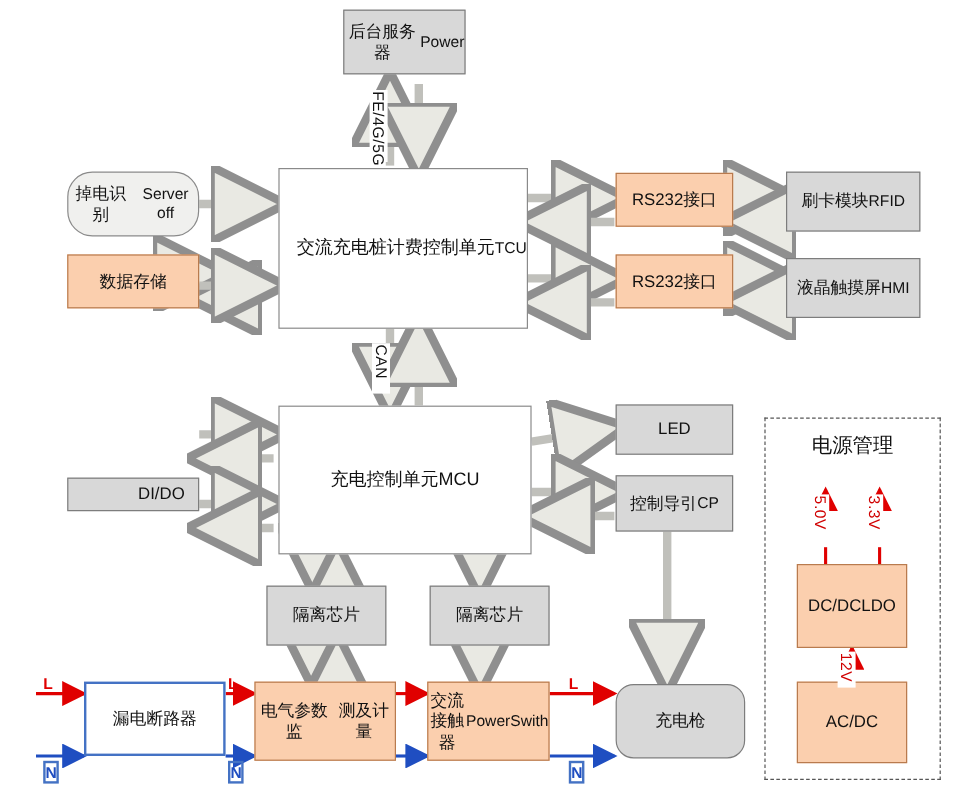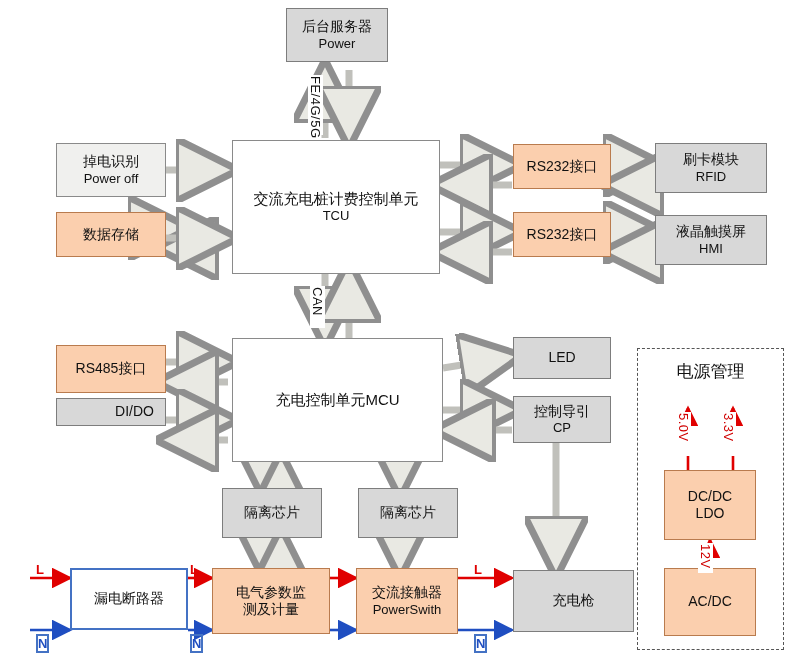--- a/index.html
+++ b/index.html
@@ -10,21 +10,20 @@
     position:relative;
     overflow:hidden;
     color:#111;
   }
   #stage{position:absolute;left:0;top:0;width:800px;height:665px;}
   .box{
     position:absolute;
     box-sizing:border-box;
     border:1px solid #808080;
     display:flex;
-    flex-direction:column;
     align-items:center;
     justify-content:center;
     text-align:center;
     line-height:1.25;
     font-size:14px;
     white-space:pre-line;
   }
   .gray{background:#d8d8d8;border-color:#7d7d7d;}
   .lgray{background:#f0f0ee;border-color:#8a8a8a;}
   .orange{background:#fbcfae;border-color:#b97b4e;}
@@ -146,30 +145,30 @@
       <path d="M733,470 L733,408" stroke="#e00000" marker-end="url(#rhead)"></path>
       <path d="M710,568 L710,540" stroke="#e00000" marker-end="url(#rhead)"></path>
     </g>
   </svg>
 
   <div class="box gray" style="left:286px;top:8px;width:102px;height:54px;">
     <span class="l1">后台服务器</span>
     <span class="l2">Power</span>
   </div>
 
-  <div class="box lgray" style="left:56px;top:143px;width:110px;height:54px;">
+  <div class="box lgray" style="left:56px;top:143px;width:110px;height:54px;border-radius:21px;">
     <span class="l1">掉电识别</span>
-    <span class="l2">Power off</span>
+    <span class="l2">Server off</span>
   </div>
 
   <div class="box orange" style="left:56px;top:212px;width:110px;height:45px;">
     <span class="l1">数据存储</span>
   </div>
 
-  <div class="box white" style="left:232px;top:140px;width:208px;height:134px;">
+  <div class="box white" style="left:232px;top:140px;width:208px;height:134px;justify-content:flex-end;">
     <span class="l1" style="font-size:15px;">交流充电桩计费控制单元</span>
     <span class="l2">TCU</span>
   </div>
 
   <div class="box orange" style="left:513px;top:144px;width:98px;height:45px;">
     <span class="l1">RS232接口</span>
   </div>
 
   <div class="box orange" style="left:513px;top:212px;width:98px;height:45px;">
     <span class="l1">RS232接口</span>
@@ -178,23 +177,20 @@
   <div class="box gray" style="left:655px;top:143px;width:112px;height:50px;">
     <span class="l1">刷卡模块</span>
     <span class="l2">RFID</span>
   </div>
 
   <div class="box gray" style="left:655px;top:215px;width:112px;height:50px;">
     <span class="l1">液晶触摸屏</span>
     <span class="l2">HMI</span>
   </div>
 
-  <div class="box orange" style="left:56px;top:345px;width:110px;height:48px;">
-    <span class="l1">RS485接口</span>
-  </div>
 
   <div class="box gray" style="left:56px;top:398px;width:110px;height:28px;padding-left:47px;">
     <span class="l1">DI/DO</span>
   </div>
 
   <div class="box white" style="left:232px;top:338px;width:211px;height:124px;">
     <span class="l1" style="font-size:15px;">充电控制单元MCU</span>
   </div>
 
   <div class="box gray" style="left:513px;top:337px;width:98px;height:42px;">
@@ -221,21 +217,21 @@
   <div class="box orange" style="left:212px;top:568px;width:118px;height:66px;">
     <span class="l1">电气参数监</span>
     <span class="l1">测及计量</span>
   </div>
 
   <div class="box orange" style="left:356px;top:568px;width:102px;height:66px;">
     <span class="l1">交流接触器</span>
     <span class="l2">PowerSwith</span>
   </div>
 
-  <div class="box gray" style="left:513px;top:570px;width:121px;height:62px;">
+  <div class="box gray" style="left:513px;top:570px;width:108px;height:62px;border-radius:15px;">
     <span class="l1">充电枪</span>
   </div>
 
   <div class="box orange" style="left:664px;top:470px;width:92px;height:70px;">
     <span class="l1">DC/DC</span>
     <span class="l1">LDO</span>
   </div>
 
   <div class="box orange" style="left:664px;top:568px;width:92px;height:68px;">
     <span class="l1">AC/DC</span>

